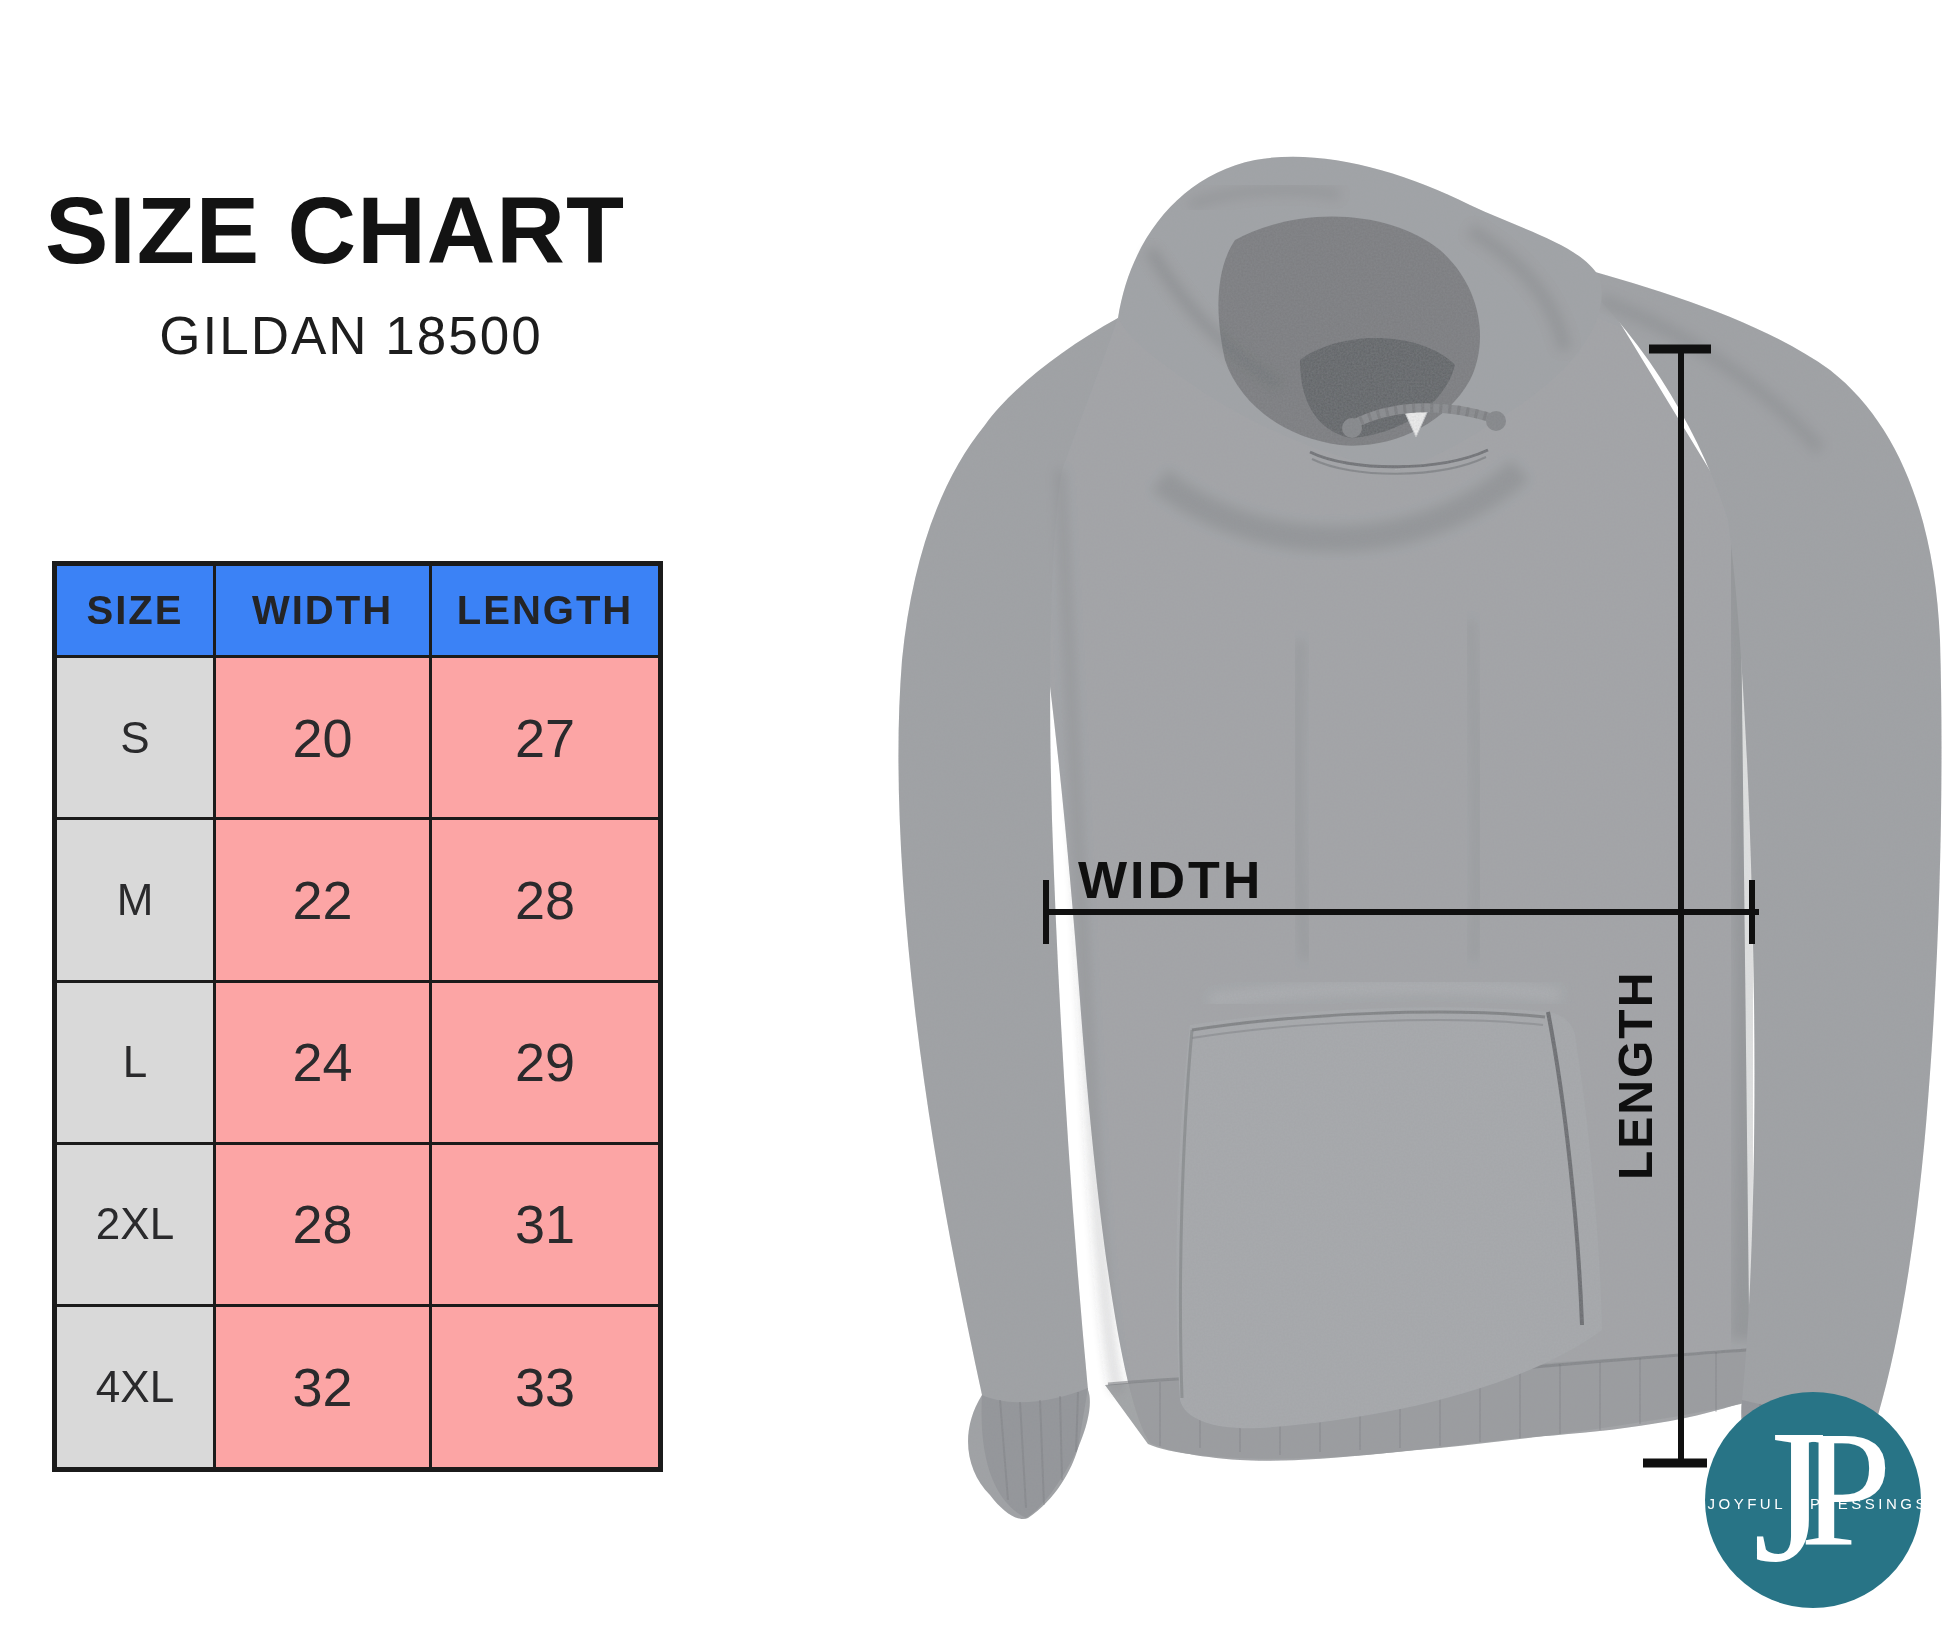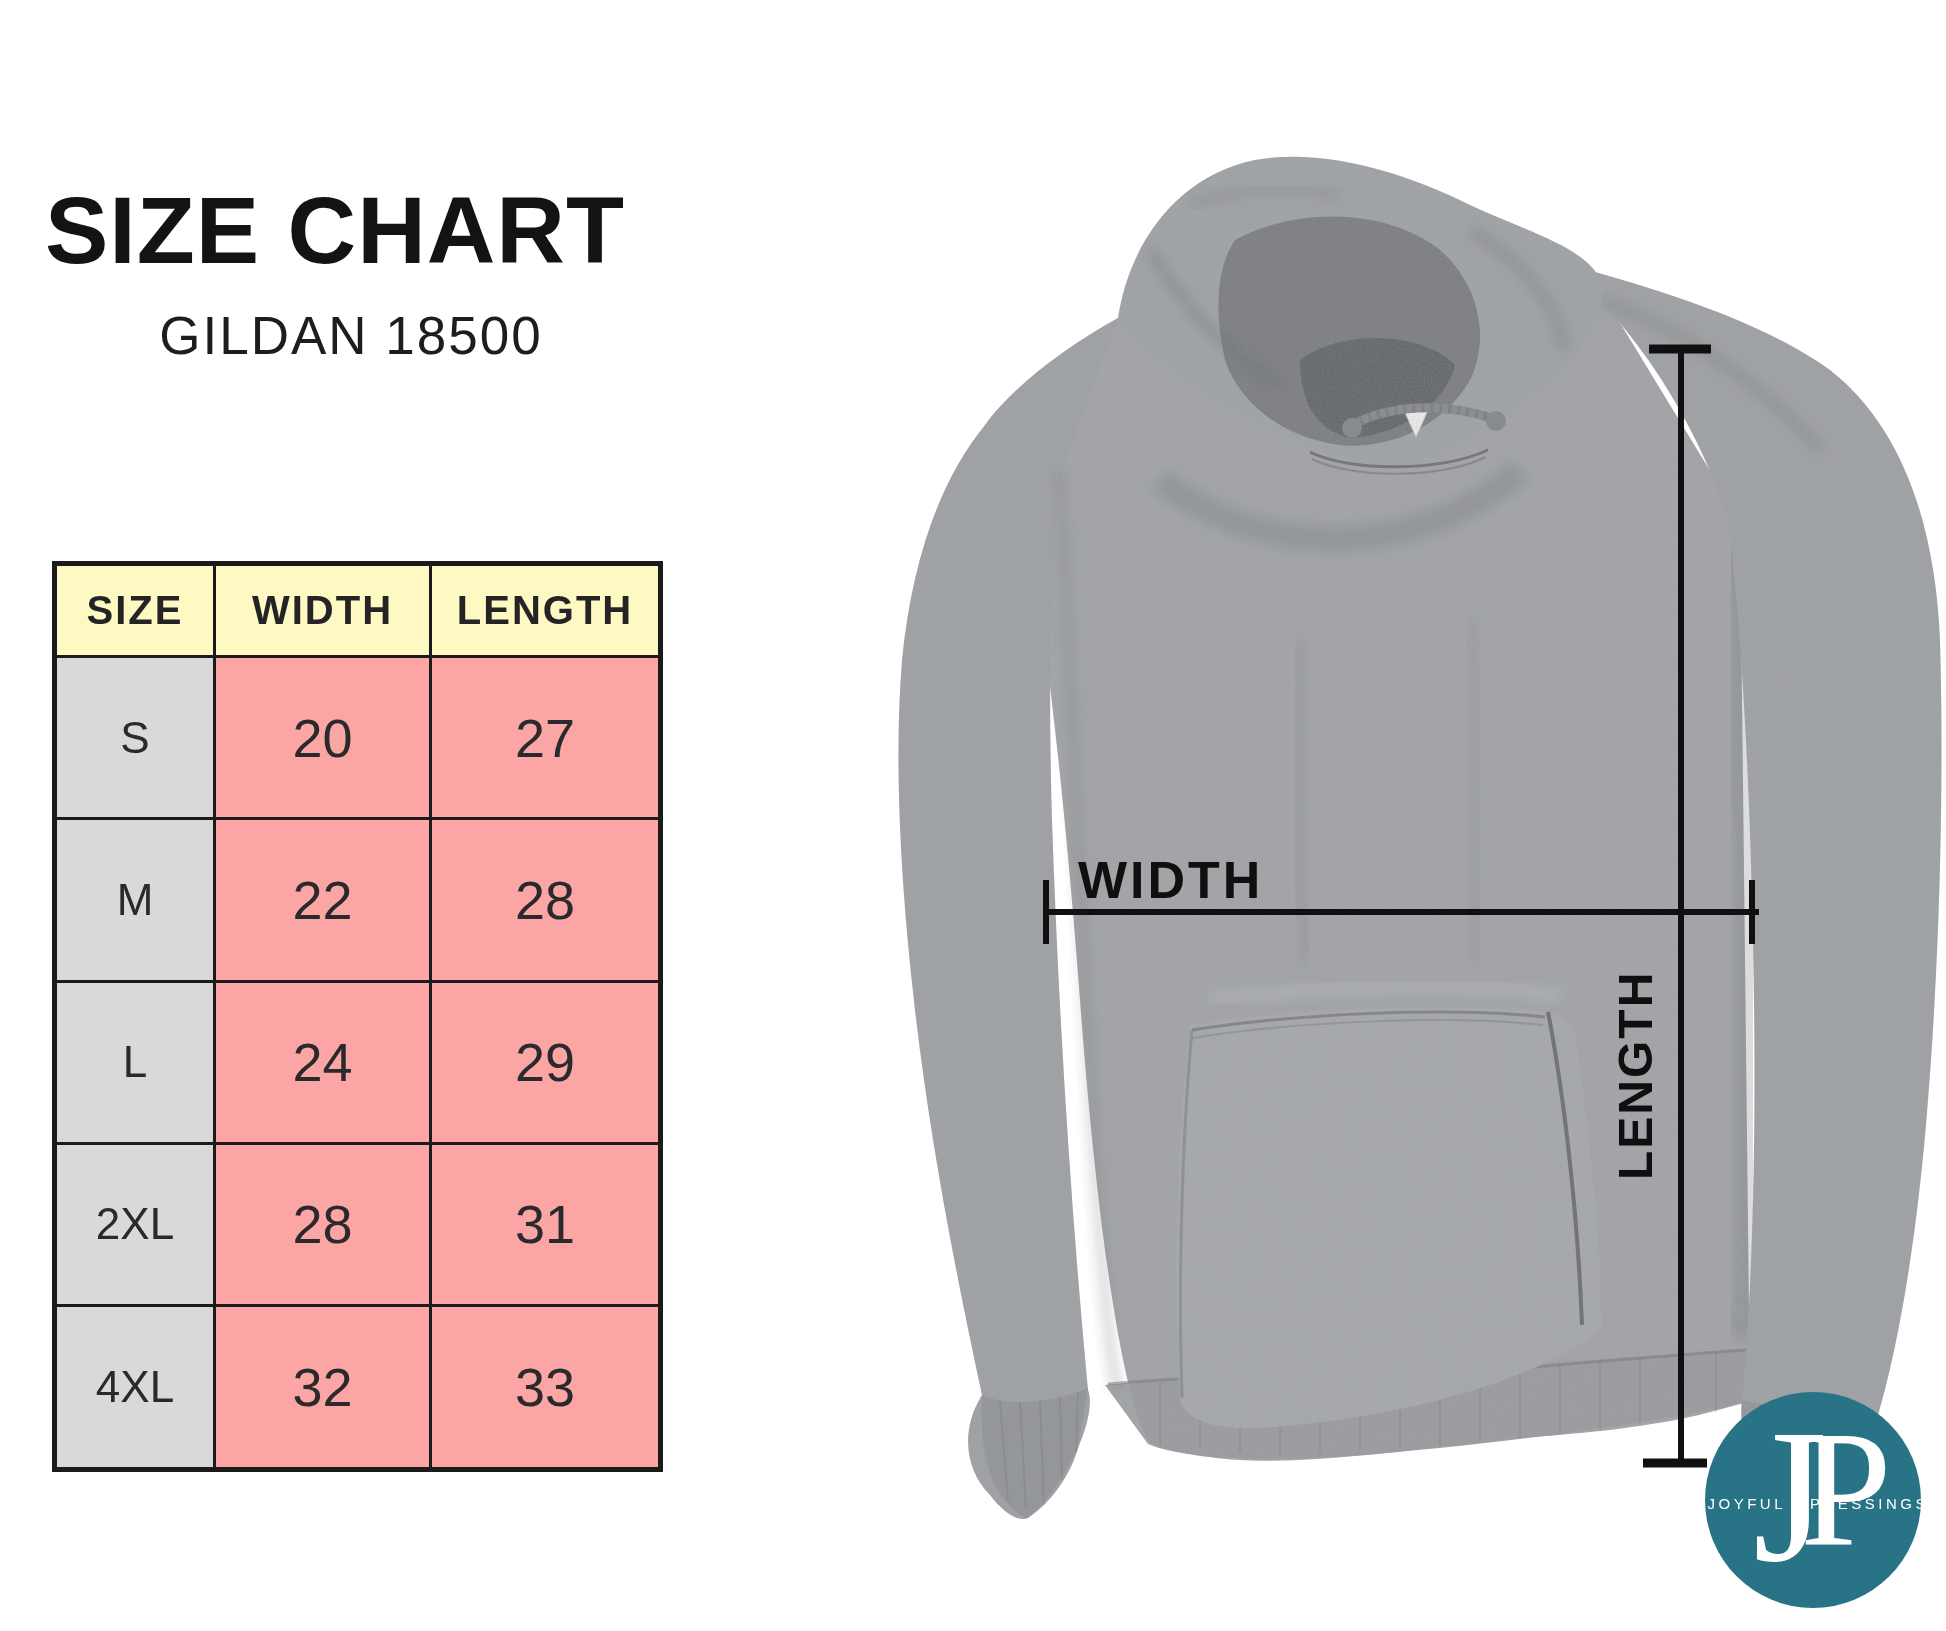--- a/index.html
+++ b/index.html
@@ -18,21 +18,21 @@
     color:#1d1d1d;font-weight:400;
   }
   .subtitle span{display:block;}
   table.size-table{
     position:absolute;left:52px;top:561px;width:606px;height:911px;
     border-collapse:collapse;table-layout:fixed;
     border:5px solid #1b1b1b;text-align:center;color:#2a2a2c;
   }
   table.size-table th,table.size-table td{border:3px solid #1b1b1b;padding:0;}
   table.size-table th{
-    background:#fef9c3;font-size:40px;font-weight:bold;letter-spacing:2px;
+    background:#3b82f6;font-size:40px;font-weight:bold;letter-spacing:2px;
     height:89px;color:#242426;
   }
   td.size-cell{background:#d9d9d9;font-size:44px;font-weight:400;height:96px;}
   td.num-cell{background:#fca5a5;font-size:54px;font-weight:400;}
   svg.hoodie{position:absolute;left:0;top:0;}
   .svg-label{font-family:"Liberation Sans",sans-serif;font-weight:bold;fill:#0f0f0f;}
   .logo-text{font-family:"Liberation Sans",sans-serif;fill:#ffffff;}
   .logo-mono{font-family:"Liberation Serif",serif;fill:#ffffff;}
 </style>
 </head>

